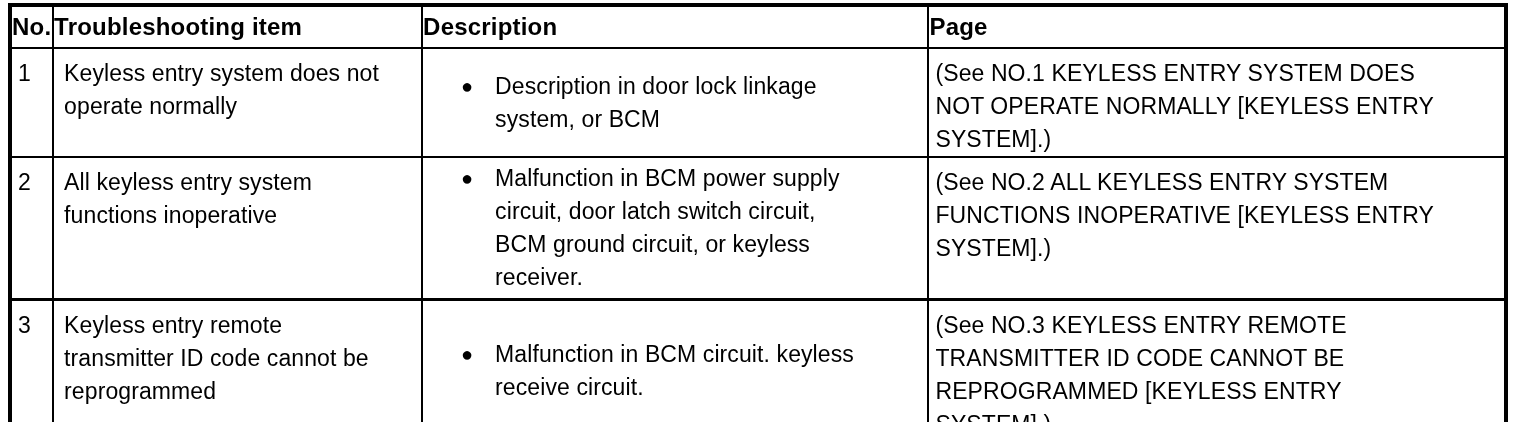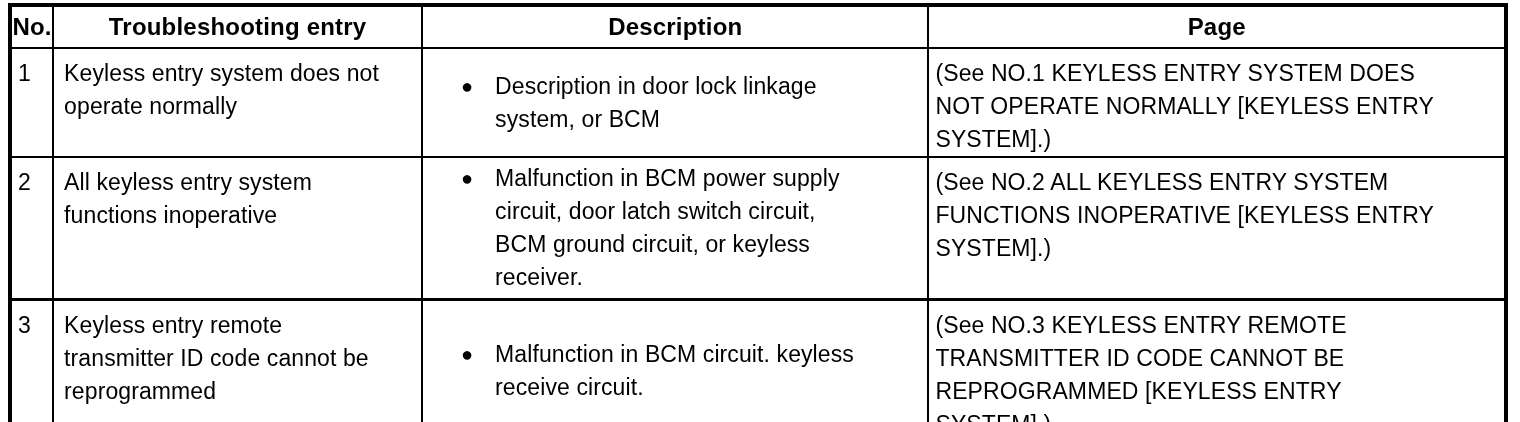--- a/index.html
+++ b/index.html
@@ -34,21 +34,21 @@
   table.ts-table {
     border-width: 4px;
   }
   tr.body-row-3 td {
     border-top-width: 3px;
   }
   th {
     height: 40px;
     font-size: 24px;
     font-weight: bold;
-    text-align: center;
+    text-align: left;
     vertical-align: middle;
     padding: 0;
     letter-spacing: 0.2px;
     margin-top: 8px;
   }
   td {
     font-size: 23px;
     line-height: 33px;
     vertical-align: top;
     letter-spacing: 0.1px;
@@ -94,21 +94,21 @@
   <table class="ts-table">
     <colgroup>
       <col style="width:43px">
       <col style="width:368px">
       <col style="width:505px">
       <col style="width:576px">
     </colgroup>
     <thead>
       <tr>
         <th>No.</th>
-        <th>Troubleshooting entry</th>
+        <th>Troubleshooting item</th>
         <th>Description</th>
         <th>Page</th>
       </tr>
     </thead>
     <tbody>
       <tr class="body-row-1">
         <td class="col-no">1</td>
         <td class="col-item">Keyless entry system does not
 operate normally</td>
         <td class="col-desc">

